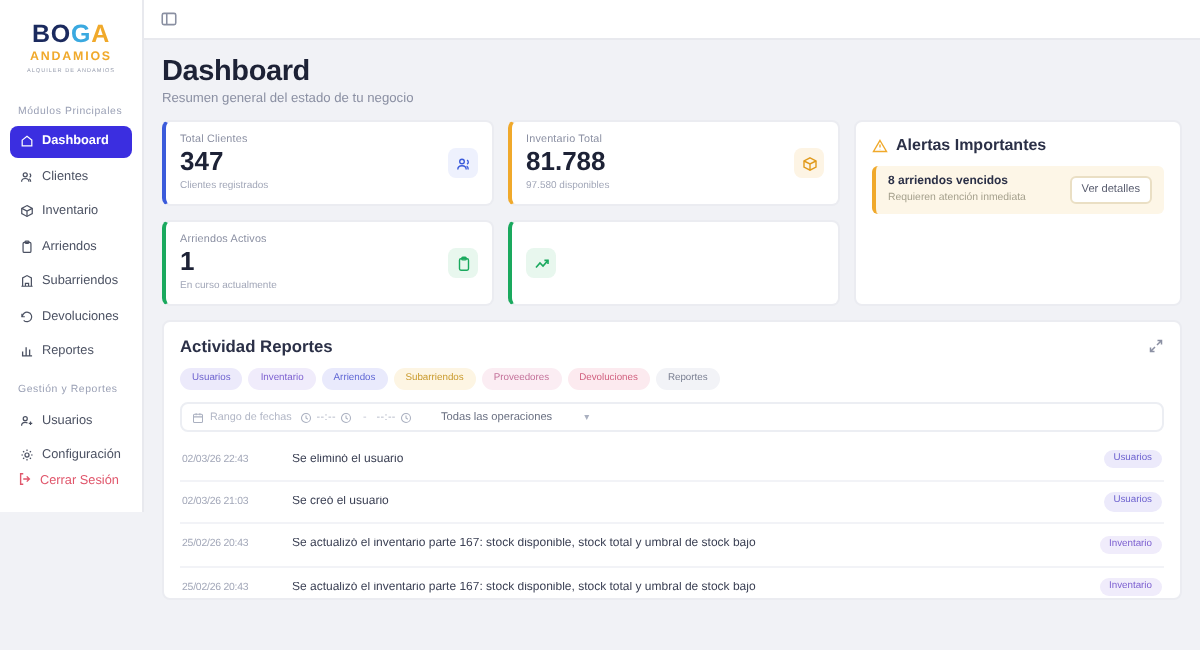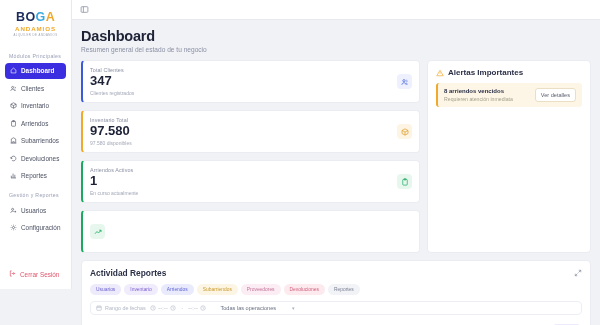--- a/index.html
+++ b/index.html
@@ -6,21 +6,21 @@
   html, body {
     width: 600px; height: 325px;
     font-family: "Liberation Sans", sans-serif;
     background: #f1f2f6;
     overflow: hidden;
   }
   .app { display: flex; width: 600px; height: 325px; }
 
   
   .sidebar {
-    width: 72px; height: 289px;
+    width: 72px; height: 256px;
     background: #ffffff;
     border-right: 1px solid #e8e9ee;
     display: flex; flex-direction: column;
     flex: 0 0 72px;
     position: relative;
   }
   .logo-wrap { padding: 11px 6px 9px 6px; text-align: center; }
   .logo-main { font-size: 12.5px; font-weight: 700; letter-spacing: .4px; line-height: 1; }
   .logo-b { color: #1b2a5e; } .logo-o { color: #1b2a5e; }
   .logo-g { color: #3aa9e0; } .logo-a { color: #f0a92b; }
@@ -58,21 +58,21 @@
   }
   .topbar-toggle { width: 9px; height: 9px; cursor: pointer; color: #8a90a2; }
   .topbar-toggle svg { width: 9px; height: 9px; display: block; }
 
   .content { flex: 1; padding: 8px 9px 0 9px; overflow: hidden; }
   .page-title { font-size: 14.5px; font-weight: 700; color: #1d2236; letter-spacing: -.2px; }
   .page-sub { font-size: 6.6px; color: #8b90a3; margin-top: 2px; margin-bottom: 7px; }
 
   
   .row { display: flex; gap: 7px; }
-  .stats { flex: 1 1 auto; display: grid; grid-template-columns: 1fr; gap: 7px; }
+  .stats { flex: 1 1 auto; display: grid; grid-template-columns: 1fr 1fr; gap: 7px; }
   .stat {
     background: #fff; border-radius: 4px; border: 1px solid #ebecf1;
     border-left-width: 2.5px; border-left-style: solid;
     padding: 6px 7px; display: flex; align-items: center; justify-content: space-between;
     height: 43px;
   }
   .stat-txt { display: flex; flex-direction: column; justify-content: center; }
   .stat-label { font-size: 5.4px; color: #8b90a3; letter-spacing: .1px; }
   .stat-value { font-size: 13px; font-weight: 700; color: #1d2236; line-height: 1.15; margin: 1px 0; }
   .stat-foot { font-size: 5px; color: #a2a7b8; }
@@ -279,21 +279,21 @@
                 <svg viewBox="0 0 16 16" fill="none" stroke="currentColor" stroke-width="1.4">
                   <circle cx="6" cy="5.5" r="2.3"></circle>
                   <path d="M1.8 13.5c0-2.4 1.9-3.8 4.2-3.8s4.2 1.4 4.2 3.8"></path>
                   <path d="M11 4.2a2.2 2.2 0 0 1 0 4M12.2 13.5c0-1.8-.6-2.9-1.6-3.5"></path>
                 </svg>
               </div>
   </div>
   <div class="stat" style="border-left-color:#f0a92b">
     <div class="stat-txt">
       <div class="stat-label">Inventario Total</div>
-      <div class="stat-value">97.580</div>
+      <div class="stat-value">81.788</div>
       <div class="stat-foot">97.580 disponibles</div>
     </div>
     <div class="stat-ico" style="background:#fdf4e4;color:#e09a1c">
                 <svg viewBox="0 0 16 16" fill="none" stroke="currentColor" stroke-width="1.4">
                   <path d="M8 1.8 14 5v6L8 14.2 2 11V5z"></path>
                   <path d="M2 5l6 3 6-3M8 8v6.2"></path>
                 </svg>
               </div>
   </div>
   <div class="stat" style="border-left-color:#1aa95e">

